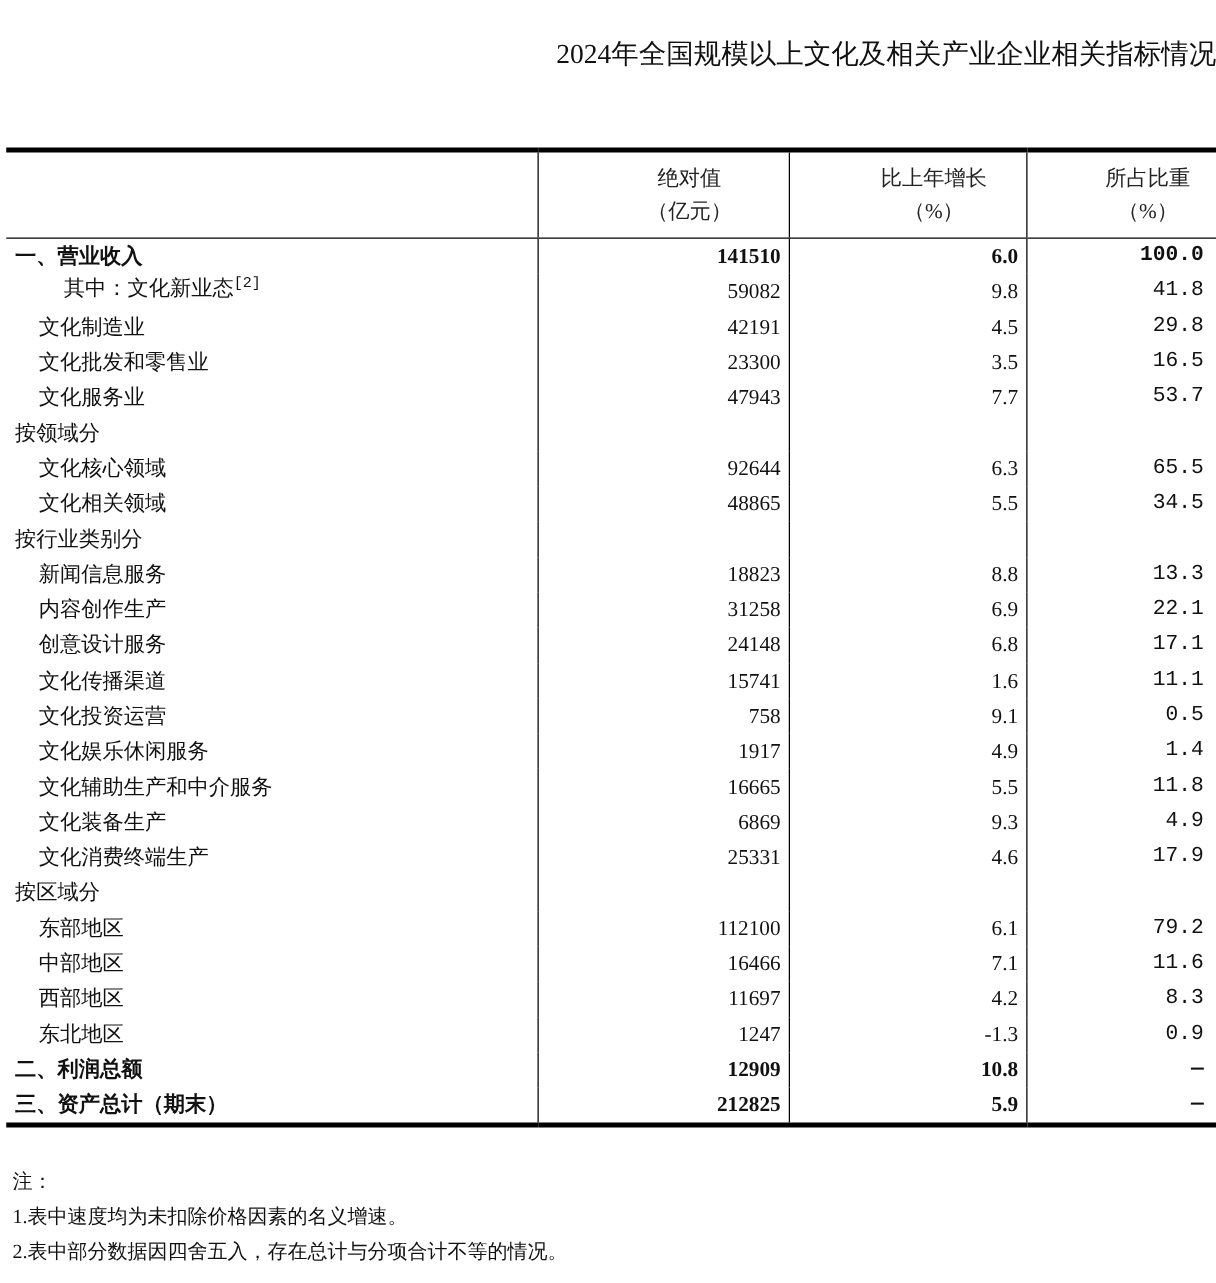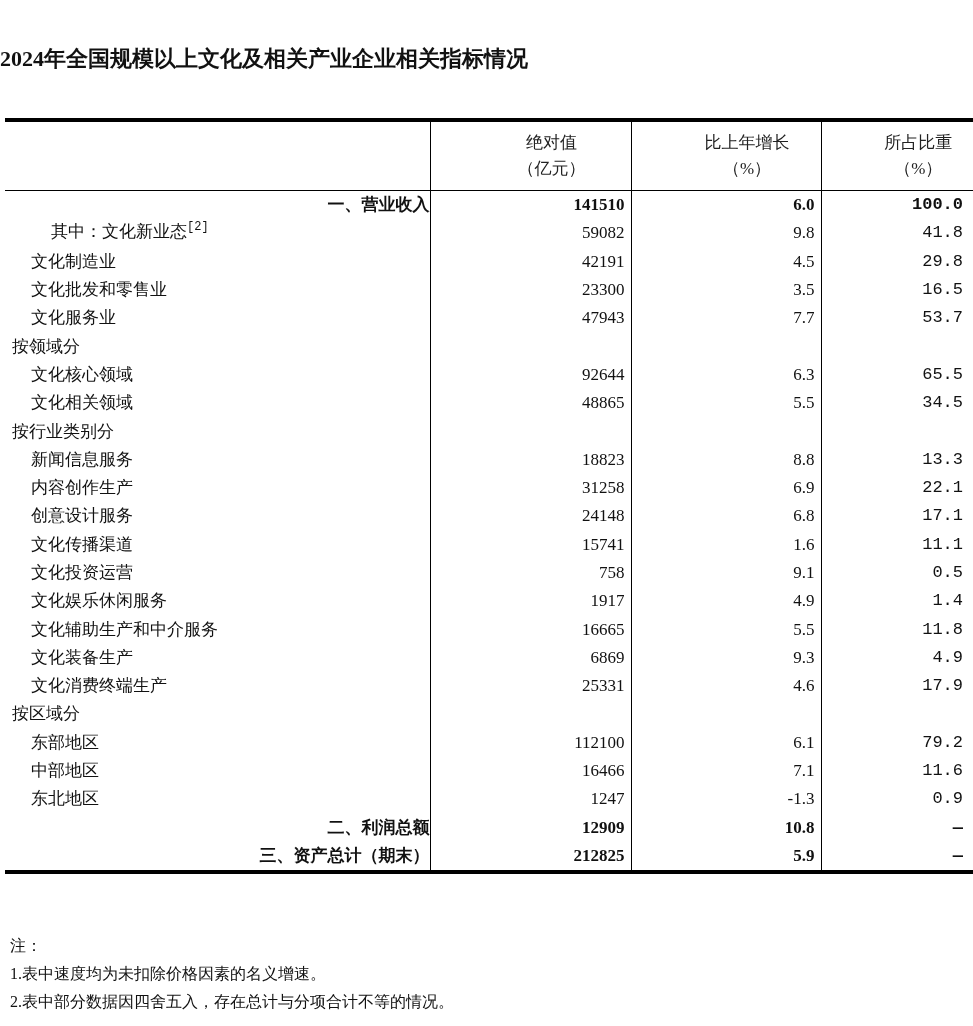--- a/index.html
+++ b/index.html
@@ -10,26 +10,26 @@
     body {
       width: 973px;
       height: 1026px;
       position: relative;
       overflow: hidden;
       font-family: "Liberation Serif", "DejaVu Serif", serif;
       color: #111111;
     }
     .title {
       position: absolute;
-      top: 44px;
+      top: 28px;
       left: 0;
       width: 973px;
-      text-align: left;
+      text-align: right;
       font-size: 22px;
-      font-weight: bold;
+      font-weight: normal;
       letter-spacing: 0px;
     }
     .table-wrap {
       position: absolute;
       left: 5px;
       top: 118px;
       width: 968px;
     }
     table {
       border-collapse: collapse;
@@ -71,21 +71,21 @@
     tbody td.c3 {
       padding-right: 10px;
       font-family: Liberation Mono, monospace;
     }
     tbody tr:last-child td {
       border-bottom: 4px solid #000;
     }
     td.label { padding-left: 7px; }
     td.label.indent1 { padding-left: 26px; }
     td.label.indent2 { padding-left: 46px; font-family: Liberation Mono, monospace; }
-    tr.bold td { font-weight: bold; text-align: right; }
+    tr.bold td { font-weight: bold; }
     sup { font-size: 12px; line-height: 0; }
     .notes {
       position: absolute;
       left: 10px;
       top: 932px;
       font-size: 16px;
       line-height: 28px;
       color: #111;
     }
     .notes div { white-space: nowrap; }
@@ -241,20 +241,26 @@
           <td class="c2">6.1</td>
           <td class="c3">79.2</td>
         </tr>
         <tr>
           <td class="label indent1"><span>中部地区</span></td>
           <td class="c1">16466</td>
           <td class="c2">7.1</td>
           <td class="c3">11.6</td>
         </tr>
         <tr>
+          <td class="label indent1"><span>西部地区</span></td>
+          <td class="c1">11697</td>
+          <td class="c2">4.2</td>
+          <td class="c3">8.3</td>
+        </tr>
+        <tr>
           <td class="label indent1"><span>东北地区</span></td>
           <td class="c1">1247</td>
           <td class="c2">-1.3</td>
           <td class="c3">0.9</td>
         </tr>
         <tr class="bold">
           <td class="label"><span>二、利润总额</span></td>
           <td class="c1">12909</td>
           <td class="c2">10.8</td>
           <td class="c3">—</td>

